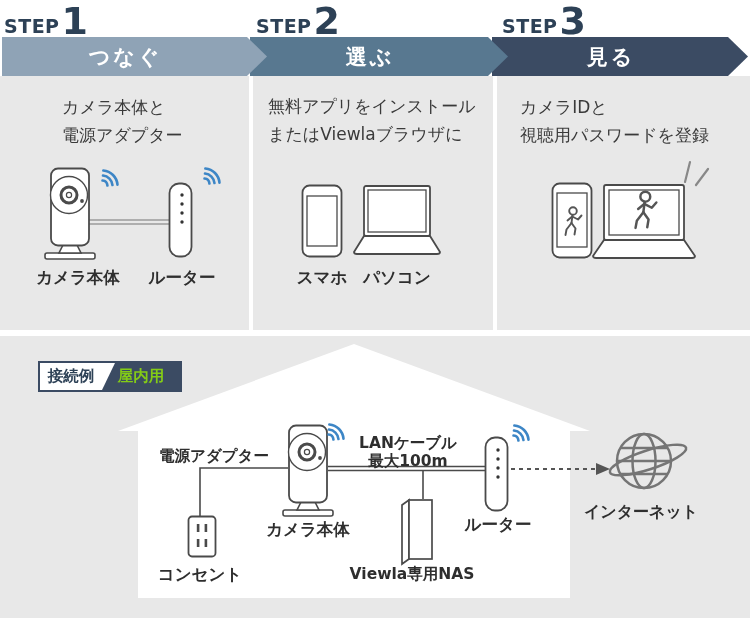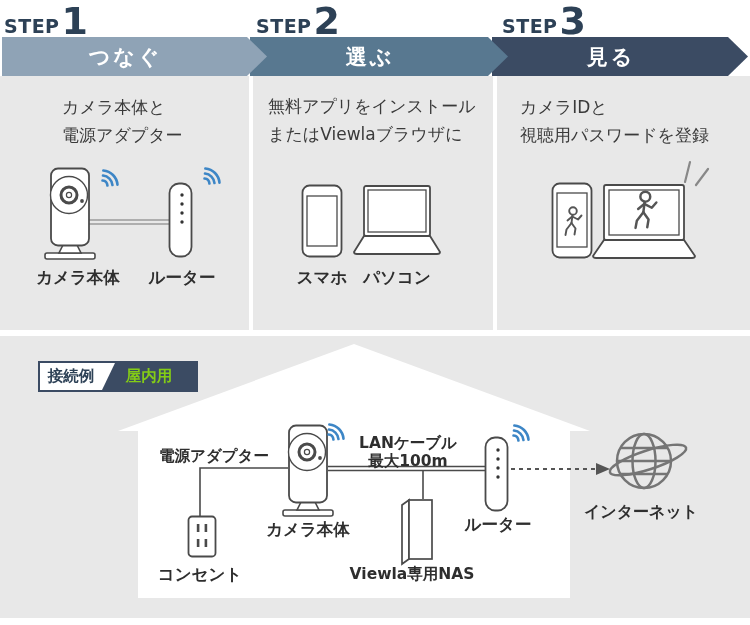--- a/index.html
+++ b/index.html
@@ -30,21 +30,21 @@
   .desc{position:absolute;font-size:17px;line-height:28px;font-weight:500;color:var(--text);white-space:nowrap;}
   #desc1{left:62px;top:93px;} #desc2{left:268px;top:92px;} #desc3{left:520px;top:93px;}
   .caption{position:absolute;font-size:16.5px;font-weight:700;color:#2e2e2e;transform:translateX(-50%);white-space:nowrap;}
 
   
   .bottom{position:absolute;left:0;top:336px;width:750px;height:282px;background:var(--panel_bg);}
   .layer{position:absolute;pointer-events:none;}
   .blabel{position:absolute;font-weight:700;color:#2e2e2e;transform:translateX(-50%);white-space:nowrap;}
 
   
-  .badge{position:absolute;left:38px;top:361px;width:160px;height:31px;background:#fff;
+  .badge{position:absolute;left:38px;top:361px;width:144px;height:31px;background:#fff;
          border:2px solid var(--banner3);display:flex;}
   .badge-left{width:62px;display:flex;align-items:center;justify-content:center;
               font-size:15.5px;font-weight:700;color:var(--step_text);}
   .badge-right{flex:1;background:var(--banner3);color:#84cc16;display:flex;align-items:center;justify-content:center;
                font-size:15.5px;font-weight:700;clip-path:polygon(13px 0,100% 0,100% 100%,0 100%);}
 
   svg{display:block;overflow:visible;}
   .ill{fill:#fff;stroke:#4a4a4a;}
   .wifi path{stroke:var(--wifi_blue);stroke-width:2.6;fill:none;stroke-linecap:round;}
   .person{stroke:#555;stroke-width:1.9;fill:none;stroke-linecap:round;stroke-linejoin:round;}

